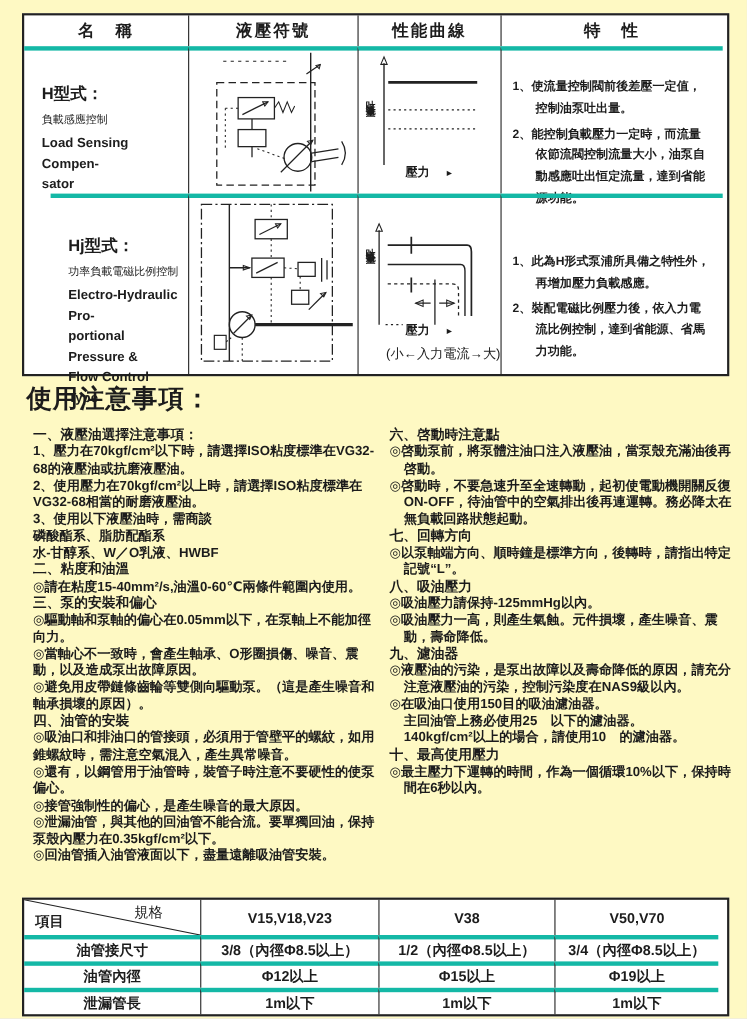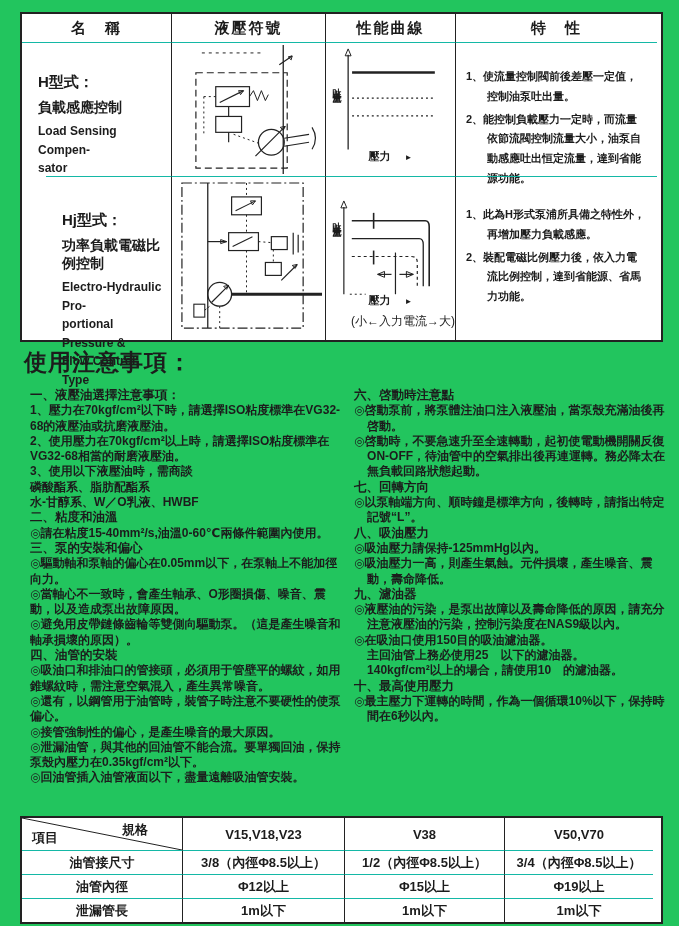--- a/index.html
+++ b/index.html
@@ -1,59 +1,59 @@
 <!DOCTYPE html>
 <html><head>
 <meta charset="utf-8">
 <style>
   html,body{margin:0;padding:0;background:#e8e8e8;}
-  .page{position:relative;width:679px;height:926px;margin:0 auto;background:#22c55e;
+  .page{position:relative;width:679px;height:926px;margin:0 auto;background:#fef9c3;
         font-family:"Liberation Sans","DejaVu Sans",sans-serif;color:#1c1c1c;overflow:hidden;}
 
   
   .toptable{position:absolute;left:20px;top:12px;width:639px;border:2px solid #222;
             display:grid;grid-template-columns:149px 154px 130px 202px;
             grid-template-rows:28px 134px 164px;background:#fff;}
   .tc{position:relative;box-sizing:border-box;}
   .bl{border-left:1px solid #222;}
-  .bt{border-top:1px solid #14b8a6;}
+  .bt{border-top:4px solid #14b8a6;}
   .hc{display:flex;align-items:center;justify-content:center;font-weight:bold;font-size:15px;letter-spacing:2px;}
   .namecell{padding:30px 8px 0 16px;}
   .namecell.r2{padding-top:34px;margin-left:24px;}
   .ttl{font-size:15px;font-weight:bold;margin-bottom:7px;}
-  .sub{font-size:14px;font-weight:bold;margin-bottom:5px;}
+  .sub{font-size:10px;font-weight:normal;margin-bottom:5px;}
   .en{font-size:12px;font-weight:bold;line-height:1.55;}
   .symcell svg,.curvecell svg{position:absolute;left:0;top:0;width:100%;height:100%;}
   .ylab{position:absolute;left:4px;top:38px;writing-mode:vertical-rl;font-size:9px;font-weight:bold;letter-spacing:2px;}
   .xlabwrap{position:absolute;left:0;right:0;bottom:12px;text-align:center;font-size:11px;font-weight:bold;}
   .xlabwrap .xarrow{font-size:8px;margin-left:14px;}
   .curvecell.r2 .xlabwrap{bottom:32px;}
   .sublab{position:absolute;left:0;right:0;bottom:10px;text-align:right;font-size:12px;font-weight:normal;white-space:nowrap;}
   .charcell{padding:24px 10px 0 10px;}
-  .charcell.r2{padding-top:28px;}
+  .charcell.r2{padding-top:49px;}
   .fitem{margin:0 0 3px 0;font-size:11px;font-weight:bold;line-height:1.8;text-indent:-1.9em;padding-left:1.9em;}
 
   
   .notes-title{position:absolute;left:24px;top:347px;font-size:23px;font-weight:bold;letter-spacing:1px;}
   .notes{position:absolute;left:30px;top:388px;width:642px;display:flex;}
   .ncol{width:318px;}
   .ncol.right{width:324px;margin-left:12px;}
   .nl{margin:0;font-weight:bold;font-size:12px;line-height:15.3px;}
   .nh{font-size:12.5px;}
   .nc{text-indent:-13px;padding-left:13px;}
   .nind{padding-left:13px;}
 
   
   .btable{position:absolute;left:20px;top:816px;width:639px;border:2px solid #222;
           display:grid;grid-template-columns:160px 162px 160px 149px;
           grid-template-rows:32px 24px 24px 24px;background:#fff;}
   .bc{display:flex;align-items:center;justify-content:center;font-weight:bold;font-size:13px;box-sizing:border-box;}
   .corner{position:relative;}
   .corner svg{position:absolute;left:0;top:0;width:100%;height:100%;}
-  .corner .ctr{position:absolute;top:3px;right:34px;font-size:13px;font-weight:bold;}
+  .corner .ctr{position:absolute;top:3px;right:34px;font-size:13px;font-weight:normal;}
   .corner .cbl{position:absolute;bottom:3px;left:10px;font-size:13px;font-weight:bold;}
 
   svg line,svg path,svg rect,svg circle,svg polyline{fill:none;stroke:#222;}
 </style>
 </head>
 <body>
 
 <div class="page">
 
   <div class="toptable">

